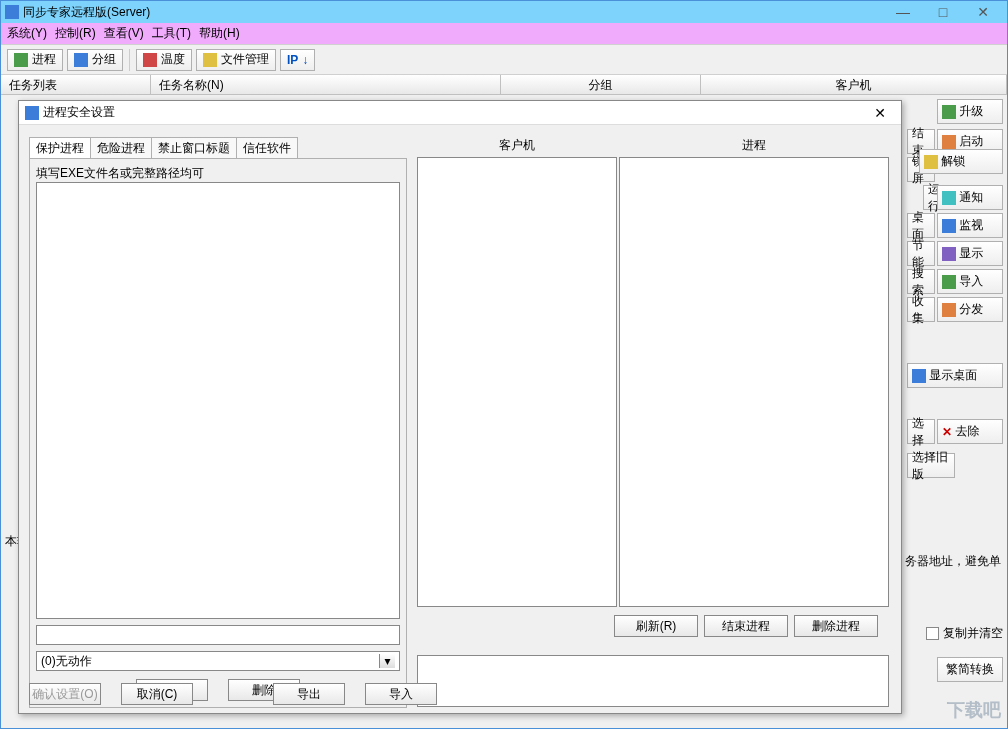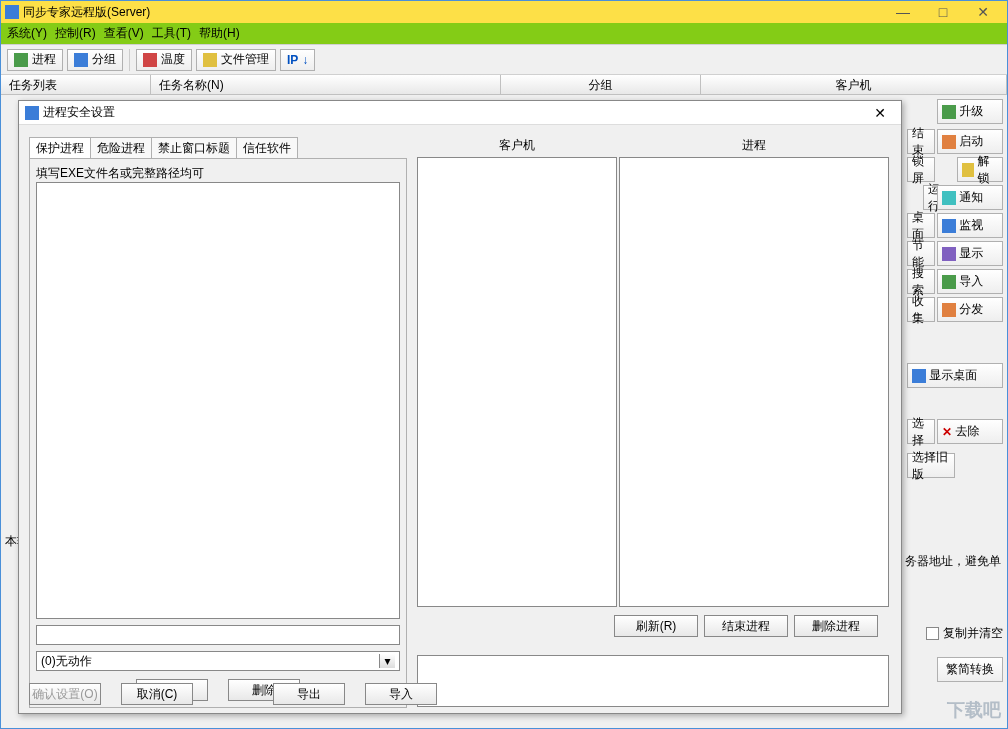--- a/index.html
+++ b/index.html
@@ -1,22 +1,22 @@
 <!DOCTYPE html>
 <html><head>
 <meta charset="utf-8">
 <style>
 * { margin: 0; padding: 0; box-sizing: border-box; }
 body { font-family: "Microsoft YaHei", SimSun, Arial, sans-serif; font-size: 12px; background: #fff; overflow: hidden; width: 1008px; height: 729px; position: relative; }
 .window { width: 1008px; height: 729px; border: 1px solid #4a90d9; background: #f0f0f0; display: flex; flex-direction: column; }
-.titlebar { height: 22px; background: #fde047; display: flex; align-items: center; padding: 0 4px; justify-content: space-between; }
+.titlebar { height: 22px; background: #7dd3fc; display: flex; align-items: center; padding: 0 4px; justify-content: space-between; }
 .titlebar-left { display: flex; align-items: center; gap: 4px; }
 .titlebar-right { display: flex; gap: 0; }
 .winbtn { width: 40px; height: 22px; display: flex; align-items: center; justify-content: center; font-size: 14px; color: #555; }
-.menubar { height: 22px; background: #84cc16; display: flex; align-items: center; padding: 2px 6px; gap: 8px; border-bottom: 1px solid #d0d0d0; }
+.menubar { height: 22px; background: #f0abfc; display: flex; align-items: center; padding: 2px 6px; gap: 8px; border-bottom: 1px solid #d0d0d0; }
 .menubar span { cursor: default; }
 .toolbar { height: 30px; background: #f0f0f0; display: flex; align-items: center; padding: 2px 6px; gap: 4px; border-bottom: 1px solid #d0d0d0; }
 .tbtn { height: 22px; border: 1px solid #b0b0b0; background: linear-gradient(#fff,#eee); padding: 0 6px; display: flex; align-items: center; gap: 4px; font-size: 12px; cursor: pointer; }
 .tbdiv { width: 1px; height: 22px; background: #ccc; margin: 0 2px; }
 .headers { height: 20px; background: linear-gradient(#fff,#e8e8e8); display: flex; border-bottom: 1px solid #c0c0c0; }
 .hcell { border-right: 1px solid #c0c0c0; padding: 2px 8px; }
 .main { flex: 1; position: relative; background: #f0f0f0; }
 .partial-btn { position: absolute; border: 1px solid #b0b0b0; background: linear-gradient(#fff,#eee); display: flex; align-items: center; font-size: 12px; padding: 0 4px; height: 25px; cursor: pointer; }
 .dialog { position: absolute; left: 18px; top: 100px; width: 884px; height: 614px; background: #f0f0f0; border: 1px solid #888; box-shadow: 2px 2px 6px rgba(0,0,0,.3); display: flex; flex-direction: column; }
 .dtitle { height: 24px; background: #fff; display: flex; align-items: center; justify-content: space-between; padding: 0 6px; border-bottom: 1px solid #ddd; }
@@ -116,21 +116,21 @@
     <div class="partial-btn" style="right:4px;top:4px;width:66px"><span class="icon-sq ico-green"></span>&nbsp;<span>升级</span></div>
 
     <div class="partial-btn" style="right:72px;top:34px;width:28px;justify-content:flex-end">
         <span>结束</span>
       </div>
     <div class="partial-btn" style="right:4px;top:34px;width:66px"><span class="icon-sq ico-orange"></span>&nbsp;<span>启动</span></div>
 
     <div class="partial-btn" style="right:72px;top:62px;width:28px;justify-content:flex-end">
         <span>锁屏</span>
       </div>
-    <div class="partial-btn" style="right:4px;top:62px;width:46px"><span class="icon-sq ico-yellow"></span>&nbsp;<span>解锁</span></div>
+    <div class="partial-btn" style="right:4px;top:54px;width:84px"><span class="icon-sq ico-yellow"></span>&nbsp;<span>解锁</span></div>
 
     <div class="partial-btn" style="right:56px;top:90px;width:28px;">
         <span>运行</span>
       </div>
     <div class="partial-btn" style="right:4px;top:90px;width:66px"><span class="icon-sq ico-cyan"></span>&nbsp;<span>通知</span></div>
 
     <div class="partial-btn" style="right:72px;top:118px;width:28px;justify-content:flex-end">
         <span>桌面</span>
       </div>
     <div class="partial-btn" style="right:4px;top:118px;width:66px"><span class="icon-sq ico-blue"></span>&nbsp;<span>监视</span></div>

